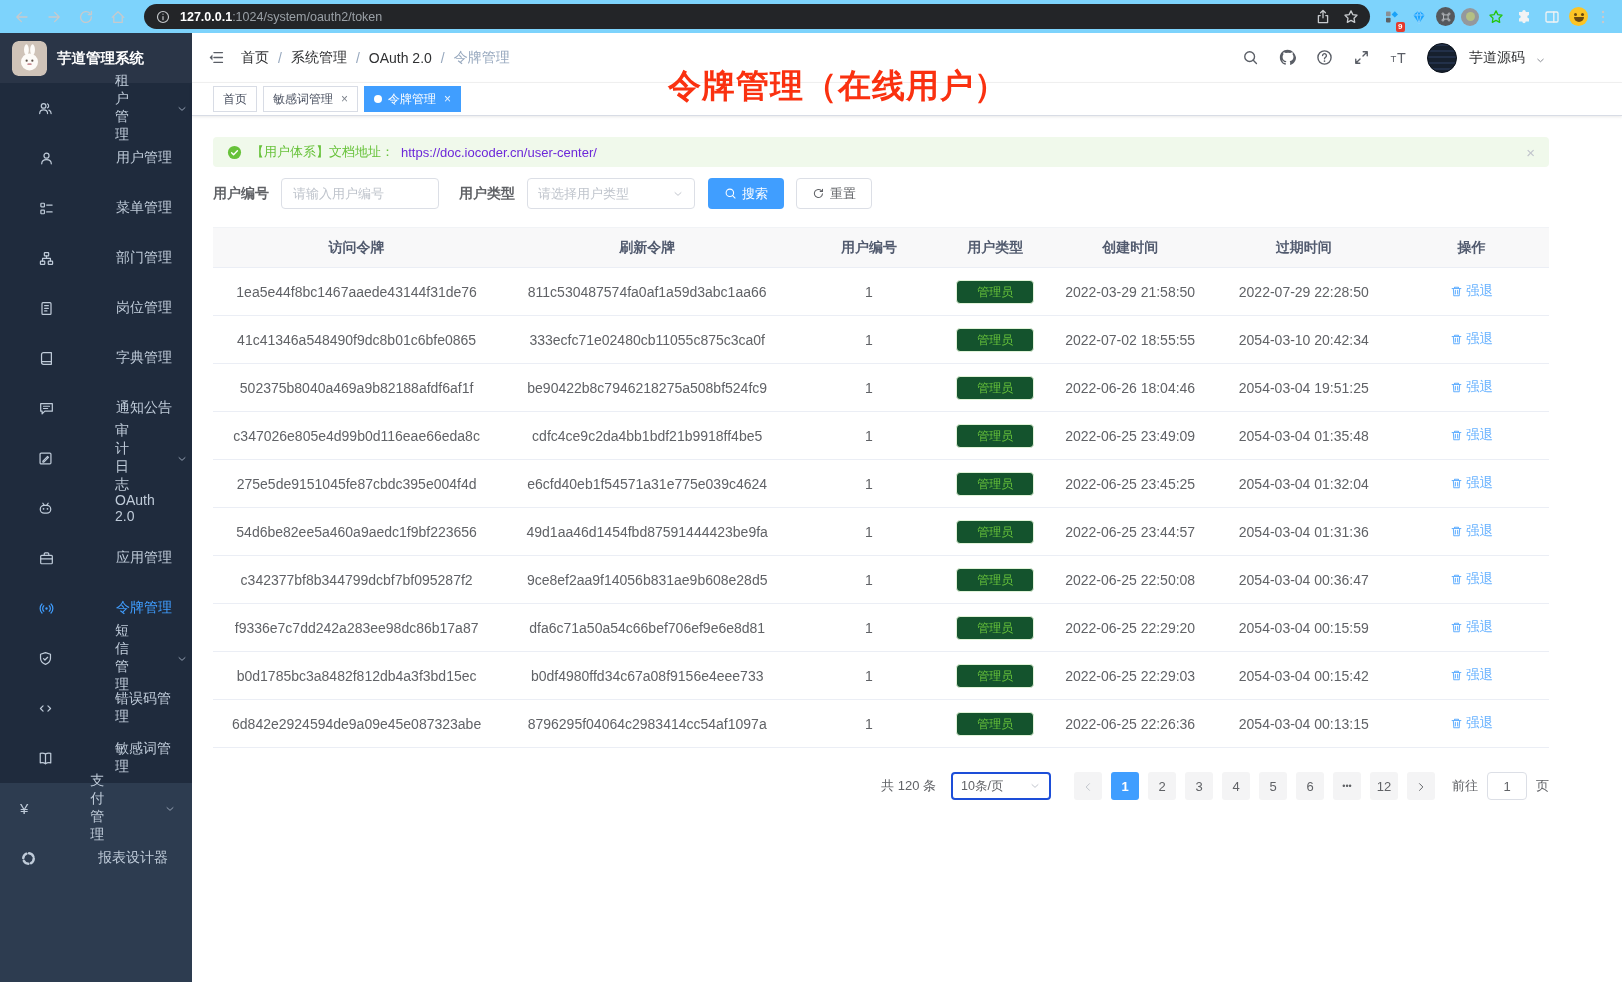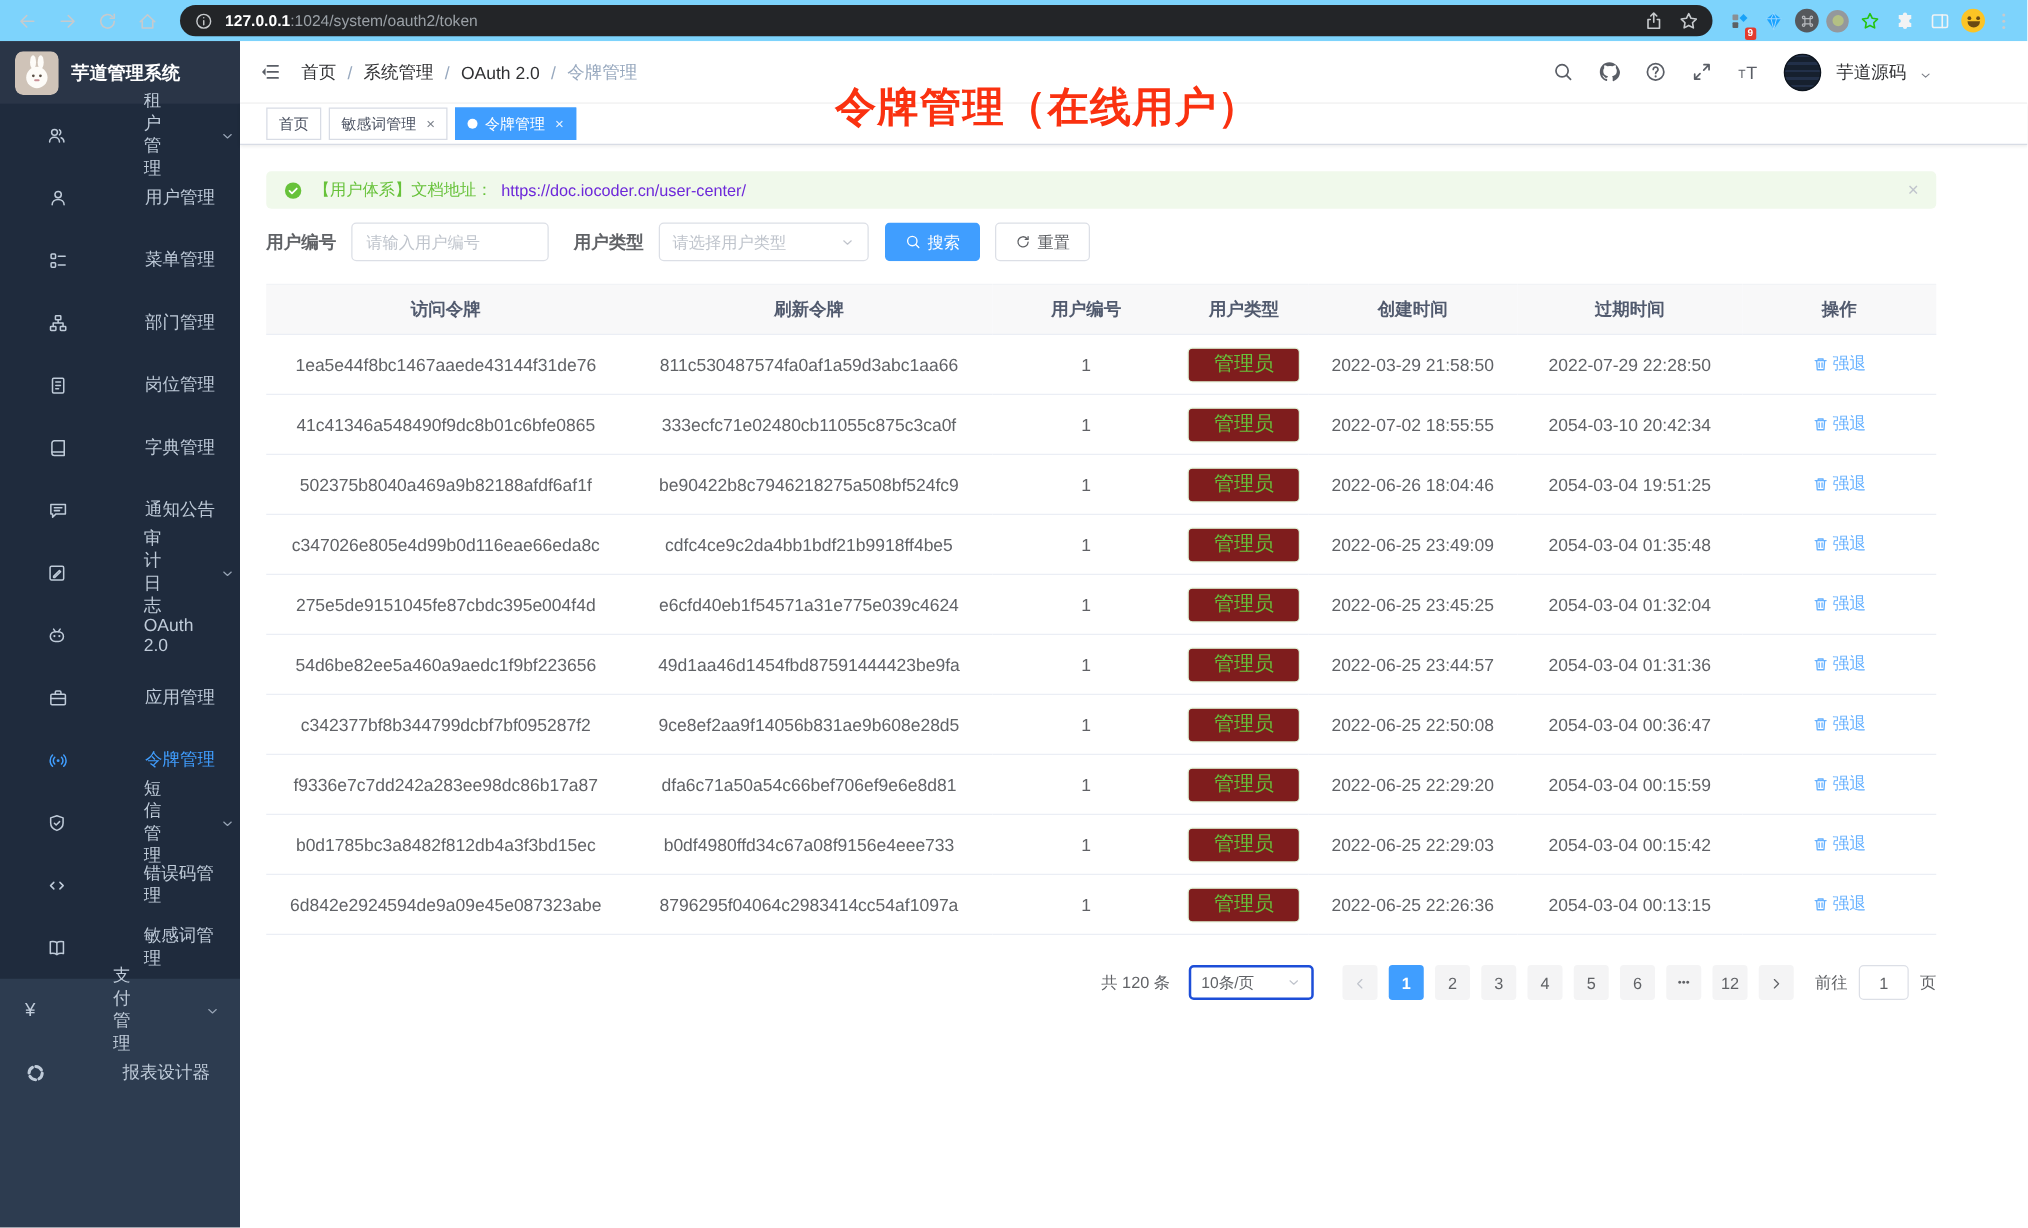--- a/index.html
+++ b/index.html
@@ -75,21 +75,21 @@
   .fselect .ph { font-size:13px; color:#bfc4cc; flex:1; }
   .selcaret { font-size:12px; color:#c0c4cc; display:inline-flex; }
   .btn { height:31px; border-radius:4px; font-size:13px; display:inline-flex; align-items:center; gap:5px; padding:0 15px; cursor:pointer; border:1px solid transparent; font-family:inherit; }
   .btn .bi { font-size:13px; display:inline-flex; }
   .btn.primary { background:#409eff; color:#fff; margin-left:13px; }
   .btn.plain { background:#fff; border-color:#dcdfe6; color:#606266; margin-left:12px; }
 
   .tbl { width:100%; border-collapse:collapse; margin-top:18px; table-layout:fixed; }
   .tbl th { background:#f8f8f9; color:#515a6e; font-size:14px; font-weight:700; height:40px; text-align:center; border-bottom:1px solid #ebeef5; border-top:1px solid #f1f3f6; }
   .tbl td { height:48px; text-align:center; font-size:14px; color:#606266; border-bottom:1px solid #ebeef5; white-space:nowrap; overflow:hidden; }
-  .utbadge { display:inline-block; background:#7f1d1d; border:1px solid #e1f3d8; color:#67c23a; font-size:16px; line-height:1; padding:5px 20px; border-radius:4px; }
+  .utbadge { display:inline-block; background:#14532d; border:1px solid #e1f3d8; color:#67c23a; font-size:12px; line-height:1; padding:5px 20px; border-radius:4px; }
   .actlink { color:#66b1ff; font-size:13.5px; cursor:pointer; display:inline-flex; align-items:center; gap:3px; }
   .actlink .ti { font-size:13px; display:inline-flex; }
 
   .pager { display:flex; align-items:center; justify-content:flex-end; gap:9px; margin-top:24px; font-size:13px; color:#606266; }
   .psel { width:100px; height:28px; border:2px solid #1d4ed8; border-radius:4px; display:flex; align-items:center; padding:0 8px; gap:4px; margin:0 14px 0 6px; cursor:pointer; }
   .psel span:first-child { flex:1; font-size:12.5px; color:#606266; }
   .pbtn { min-width:28px; height:28px; background:#f4f4f5; border-radius:3px; display:inline-flex; align-items:center; justify-content:center; font-size:13px; color:#606266; cursor:pointer; padding:0 4px; }
   .pbtn.active { background:#409eff; color:#fff; font-weight:700; }
   .pbtn.prev { color:#c0c4cc; font-size:12px; }
   .pbtn.next { font-size:12px; }

